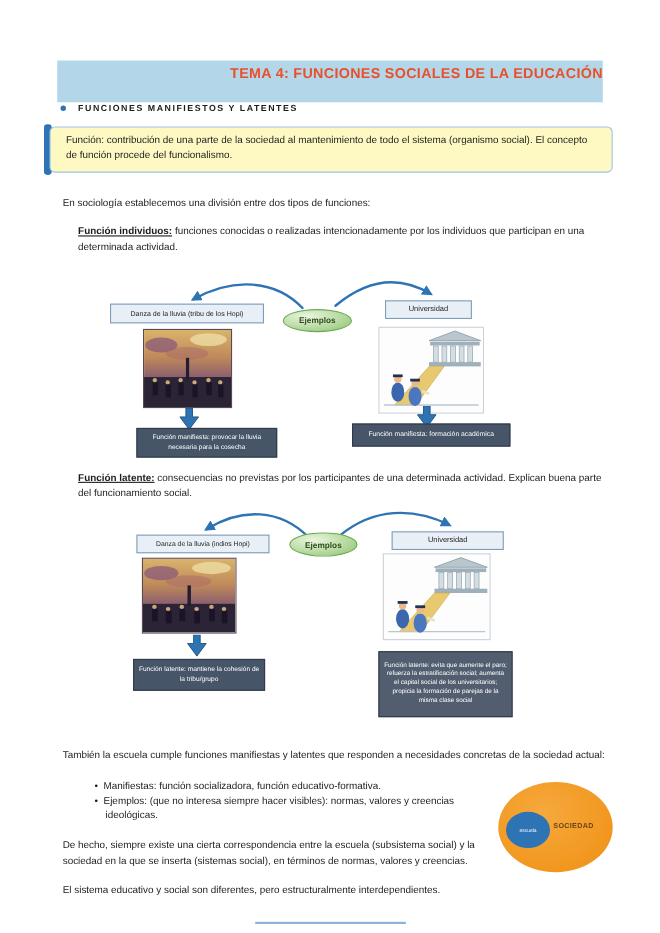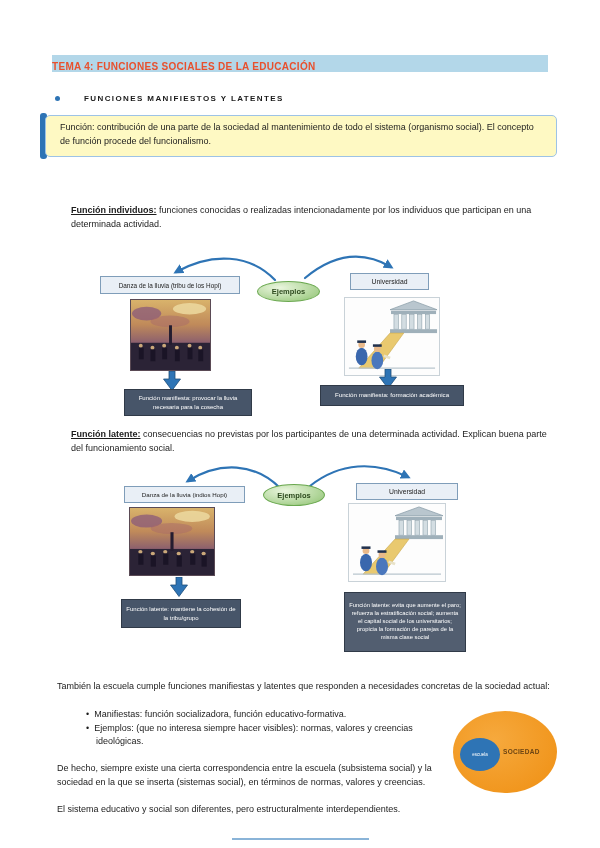--- a/index.html
+++ b/index.html
@@ -6,28 +6,28 @@
   html,body { background:#ffffff; }
   .page {
     position:relative; width:600px; height:848px; margin:0 auto;
     background:#ffffff; font-family:"Liberation Sans", sans-serif; color:#1c1c1c;
     overflow:hidden;
   }
   .abs { position:absolute; }
 
   
   .banner {
-    left:52px; top:55px; width:496px; height:17px;
+    left:52px; top:55px; width:496px; height:38px;
     background:#b3d7e9; color:#e8502d;
-    font-size:10px; font-weight:bold; text-align:left; line-height:23px;
+    font-size:13px; font-weight:bold; text-align:right; line-height:23px;
     letter-spacing:0.3px;
   }
 
   
-  .section-heading { left:55px; top:94px; display:flex; align-items:center; gap:24px; }
+  .section-heading { left:55px; top:94px; display:flex; align-items:center; gap:11px; }
   .bullet-dot { width:5px; height:5px; border-radius:50%; background:#2e74b5; flex:0 0 auto; }
   .section-heading .label { font-size:8px; font-weight:bold; letter-spacing:1.4px; color:#1a1a1a; }
 
   
   .def-accent { left:40px; top:113px; width:7px; height:46px; background:#2e74b5; border-radius:3px; }
   .def-box {
     left:45px; top:115px; width:512px; height:42px;
     border:1.5px solid #9dc3e6; border-radius:5px;
     padding:5px 12px 0 14px; font-size:9px; line-height:1.55; background:#fef9c3;
   }
@@ -118,20 +118,21 @@
   <div class="abs section-heading">
     <span class="bullet-dot"></span>
     <span class="label">FUNCIONES MANIFIESTOS Y LATENTES</span>
   </div>
 
   <div class="abs def-accent"></div>
   <div class="abs def-box">
     <p>Función: contribución de una parte de la sociedad al mantenimiento de todo el sistema (organismo social). El concepto de función procede del funcionalismo.</p>
   </div>
 
+  <p class="abs p-intro">En sociología establecemos una división entre dos tipos de funciones:</p>
 
   <p class="abs p-manifest">
     <span class="term">Función individuos:</span><span> funciones conocidas o realizadas intencionadamente por los individuos que participan en una determinada actividad.</span>
   </p>
 
   <svg class="abs arrows-d1" width="340" height="50" viewBox="0 0 340 50">
     <defs>
       <marker id="ah1" viewBox="0 0 10 10" refX="7" refY="5" markerWidth="4.5" markerHeight="4.5" orient="auto">
         <path d="M0 0 L10 5 L0 10 Z" fill="#2e74b5"></path>
       </marker>

